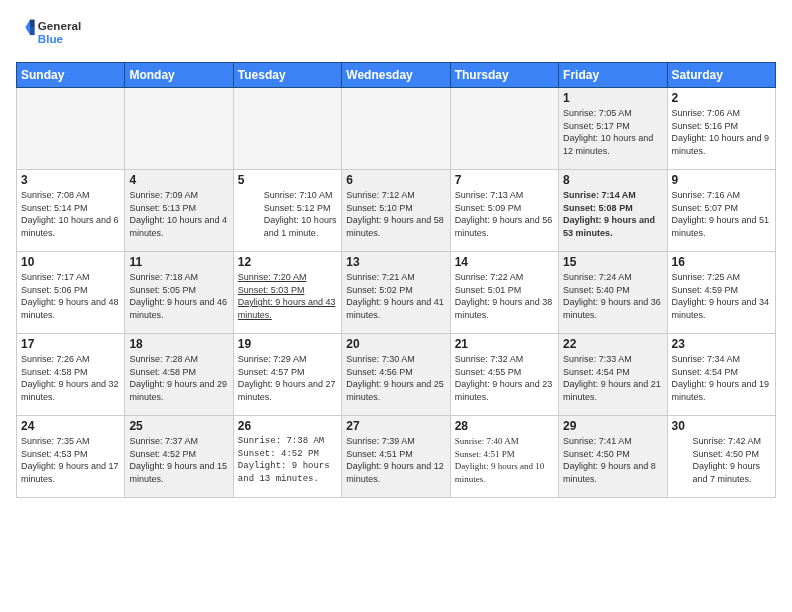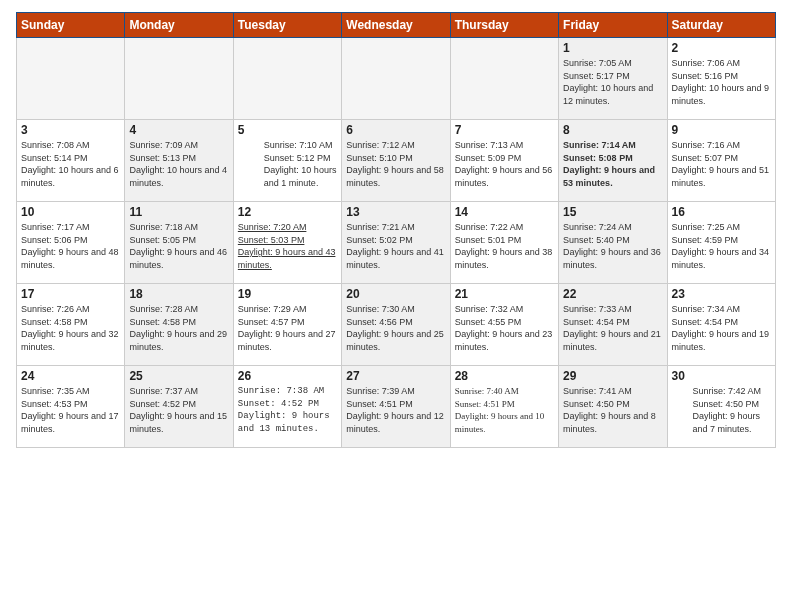--- a/index.html
+++ b/index.html
@@ -35,21 +35,21 @@
     .location {
       font-size: 16px;
       color: #555;
     }
     .calendar {
       width: 100%;
       border-collapse: collapse;
       table-layout: fixed;
     }
     .calendar th {
-      background: #c2410c;
+      background: #3b82f6;
       color: #fff;
       font-size: 12px;
       padding: 5px 4px;
       text-align: left;
       border: 1px solid #1a4f8a;
     }
     .calendar td {
       border: 1px solid #ccc;
       vertical-align: top;
       padding: 3px 4px;
@@ -74,20 +74,35 @@
     .day-info {
       font-size: 9px;
       line-height: 1.4;
       color: #333;
     }
   </style>
 </head>
 <body>
 
 <div class="container">
+  <div class="header-area">
+    <div class="logo">
+  <svg width="70" height="40" viewBox="0 0 90 40">
+    <text x="28" y="18" font-size="15" font-weight="bold" font-family="Arial" fill="#333">General</text>
+    <text x="28" y="34" font-size="15" font-weight="bold" font-family="Arial" fill="#3b82f6">Blue</text>
+    <polygon points="18,4 24,14 18,24 12,14" fill="#3b82f6"></polygon>
+    <polygon points="18,4 24,4 24,14 18,14" fill="#1e4080"></polygon>
+    <polygon points="18,14 24,14 24,24 18,24" fill="#2255aa"></polygon>
+  </svg>
+</div>
+    <div class="title-area">
+      <div class="month-title"></div>
+      <div class="location"></div>
+    </div>
+  </div>
 
   <table class="calendar">
     <thead>
       <tr>
       <th>Sunday</th>
           <th>Monday</th>
           <th>Tuesday</th>
           <th>Wednesday</th>
           <th>Thursday</th>
           <th>Friday</th>

